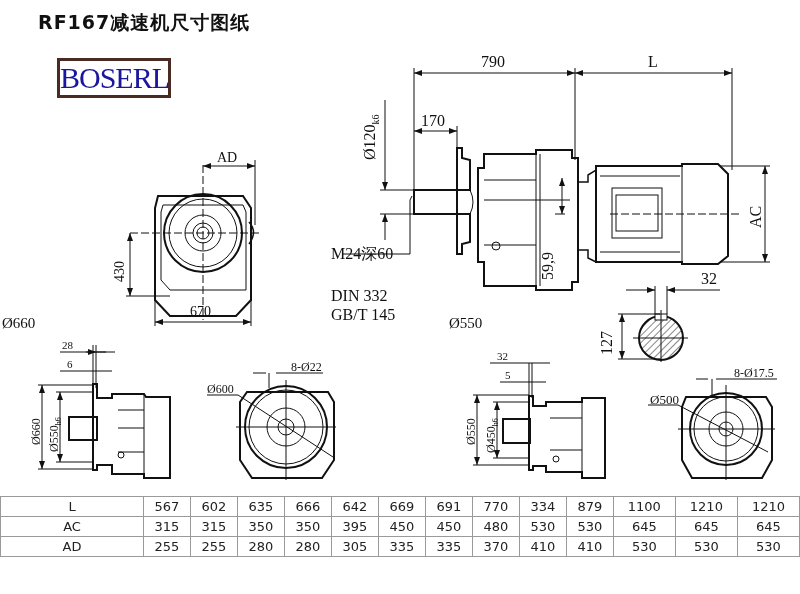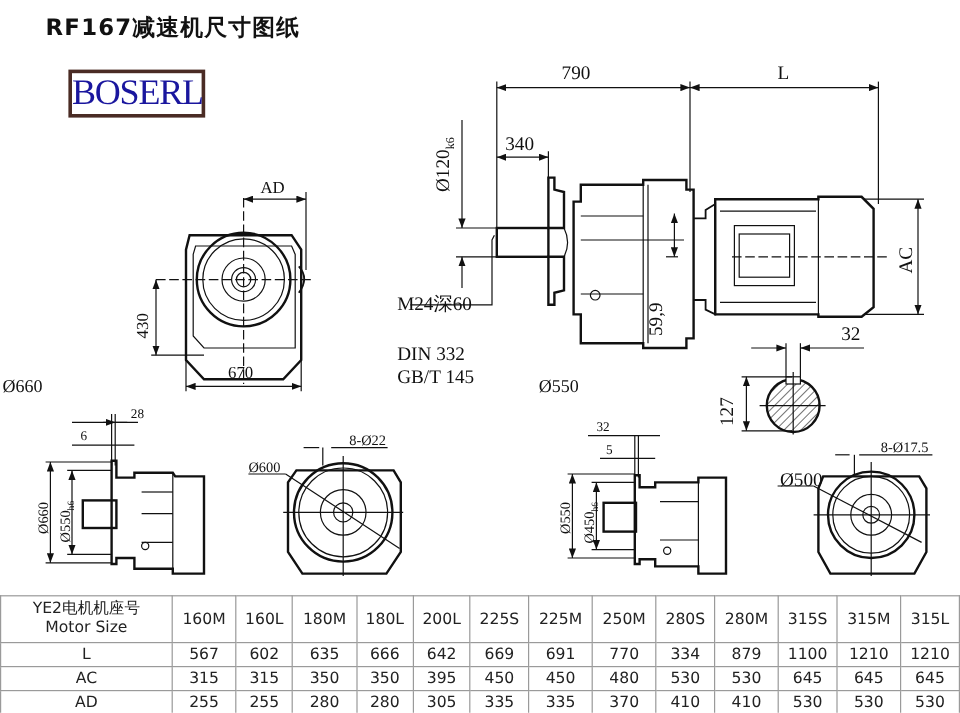--- a/index.html
+++ b/index.html
@@ -187,72 +187,53 @@
       <line x1="716" y1="379" x2="777" y2="379"></line>
       <line x1="712" y1="379" x2="712" y2="395"></line>
     </g>
   </g>
 </svg>
 
 <span class="lbl" style="left:217px;top:151px;font-size:14px;">AD</span>
 <span class="lbl rot" style="left:113px;top:282px;font-size:14px;">430</span>
 <span class="lbl" style="left:190px;top:305px;font-size:14px;">670</span>
 
-<span class="lbl" style="left:468px;top:54px;">790</span>
+<span class="lbl" style="left:481px;top:54px;">790</span>
 <span class="lbl" style="left:648px;top:54px;">L</span>
-<span class="lbl" style="left:421px;top:113px;">340</span>
+<span class="lbl" style="left:421px;top:113px;">170</span>
 <span class="lbl rot" style="left:362px;top:160px;">
   <span>Ø120</span><sub style="font-size:10px;">k6</sub>
 </span>
 <span class="lbl rot" style="left:540px;top:280px;">59,9</span>
 <span class="lbl rot" style="left:748px;top:228px;">AC</span>
 <span class="lbl" style="left:331px;top:246px;">M24深60</span>
 <span class="lbl" style="left:331px;top:267px;margin-top:40px;">GB/T 145</span>
 <span class="lbl" style="left:331px;top:288px;">DIN 332</span>
 
 <span class="lbl" style="left:701px;top:271px;text-align:right;">32</span>
 <span class="lbl rot" style="left:599px;top:355px;">127</span>
 
 <span class="lbl sm" style="left:2px;top:316px;font-size:15px;">Ø660</span>
-<span class="lbl xs" style="left:62px;top:340px;margin-left:47px;">28</span>
+<span class="lbl xs" style="left:62px;top:340px;">28</span>
 <span class="lbl xs" style="left:67px;top:359px;">6</span>
 <span class="lbl rot xs" style="left:30px;top:445px;font-size:12px;">Ø660</span>
 <span class="lbl rot xs" style="left:48px;top:452px;font-size:12px;"><span>Ø550</span><sub style="font-size:8px;">h6</sub></span>
 <span class="lbl xs" style="left:207px;top:383px;font-size:12px;">Ø600</span>
 <span class="lbl xs" style="left:291px;top:361px;font-size:12px;">8-Ø22</span>
 
 <span class="lbl sm" style="left:449px;top:316px;font-size:15px;">Ø550</span>
 <span class="lbl xs" style="left:497px;top:351px;">32</span>
 <span class="lbl xs" style="left:505px;top:370px;">5</span>
 <span class="lbl rot xs" style="left:465px;top:445px;font-size:12px;">Ø550</span>
 <span class="lbl rot xs" style="left:485px;top:453px;font-size:12px;"><span>Ø450</span><sub style="font-size:8px;">h6</sub></span>
-<span class="lbl xs" style="left:650px;top:393px;font-size:16px;">Ø500</span>
+<span class="lbl xs" style="left:650px;top:393px;font-size:13px;">Ø500</span>
 <span class="lbl xs" style="left:734px;top:367px;font-size:12px;">8-Ø17.5</span>
 
 <table class="spec">
   <tbody>
-      <tr class="hdr">
-    <td class="rowhead">
-      <div>YE2电机机座号</div>
-      <div>Motor Size</div>
-    </td>
-    <td>160M</td>
-    <td>160L</td>
-    <td>180M</td>
-    <td>180L</td>
-    <td>200L</td>
-    <td>225S</td>
-    <td>225M</td>
-    <td>250M</td>
-    <td>280S</td>
-    <td>280M</td>
-    <td>315S</td>
-    <td>315M</td>
-    <td>315L</td>
-  </tr>
   <tr>
     <td class="rowhead">L</td>
     <td>567</td>
     <td>602</td>
     <td>635</td>
     <td>666</td>
     <td>642</td>
     <td>669</td>
     <td>691</td>
     <td>770</td>

